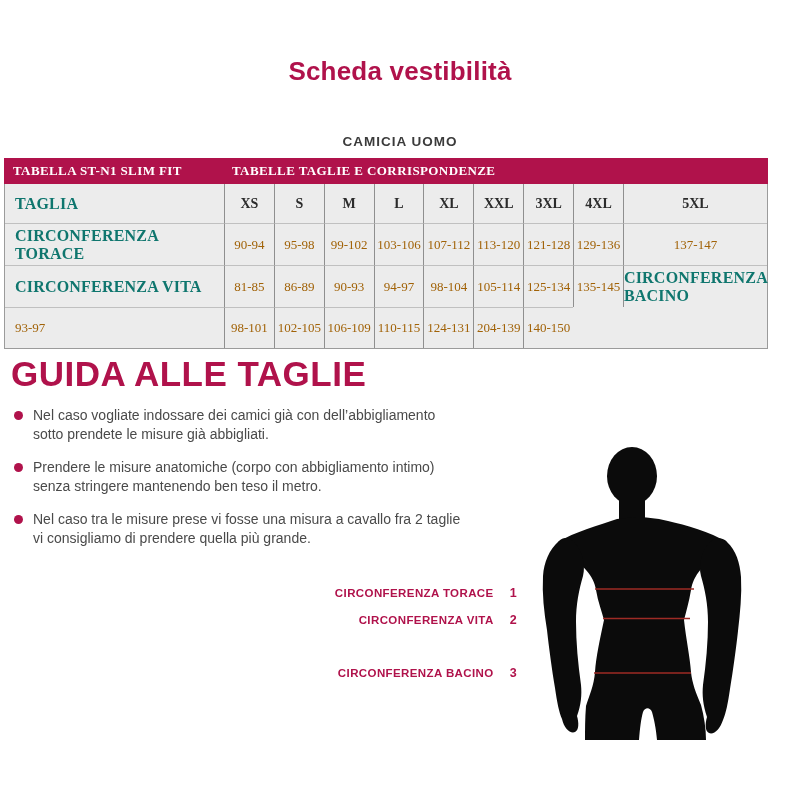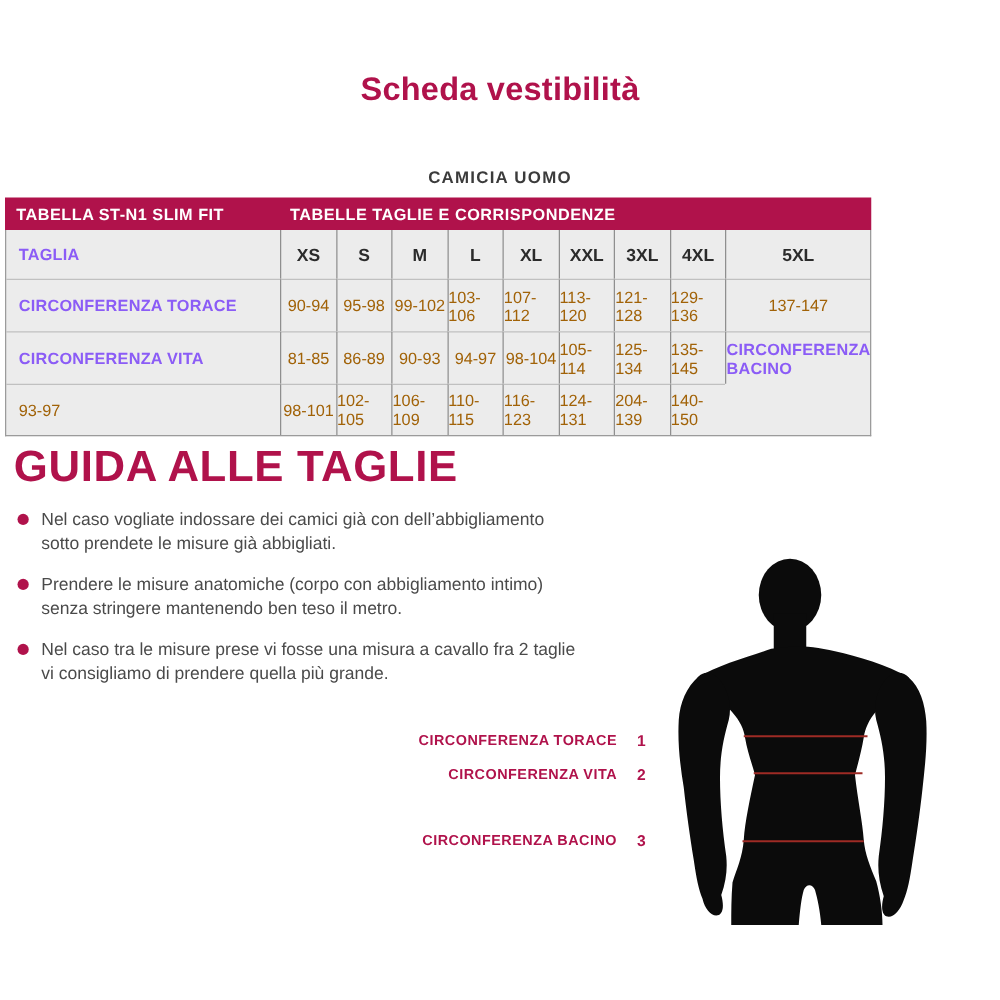--- a/index.html
+++ b/index.html
@@ -10,21 +10,21 @@
   
   .main-title{
     position:absolute;top:56px;left:0;width:100%;text-align:center;
     font-size:26px;font-weight:700;color:#b0124b;letter-spacing:.2px;
   }
   .subtitle{
     position:absolute;top:134px;left:0;width:100%;text-align:center;
     font-size:13.5px;font-weight:700;color:#3b3b3b;letter-spacing:1px;
   }
   
-  .size-table{position:absolute;left:4px;top:158px;width:693px;}
+  .size-table{position:absolute;left:4px;top:158px;width:764px;font-family:Liberation Serif, serif;}
   .st-header{
     height:26px;background:#b0124b;display:flex;align-items:center;
     color:#ffffff;font-weight:700;font-size:13px;letter-spacing:.4px;
   }
   .st-header .hleft{width:210px;padding-left:9px;flex:0 0 auto;}
   .st-header .hright{margin-left:9px;}
   .st-grid{
     display:grid;
     grid-template-columns:219px repeat(9,1fr);
     grid-template-rows:39px 42px 42px 41px;
@@ -32,21 +32,21 @@
     border:1px solid #9b9b9b;border-top:none;
     box-sizing:border-box;
   }
   .st-grid>div{
     display:flex;align-items:center;justify-content:center;
     border-left:1px solid #8f8f8f;border-top:1px solid #c0c0c0;
     font-size:13px;color:#a16207;box-sizing:border-box;
   }
   .st-grid>div:nth-child(10n+1){border-left:none;justify-content:flex-start;padding-left:10px;}
   .st-grid>div:nth-child(-n+10){border-top:none;}
-  .st-grid .rowlab{font-weight:700;color:#8b5cf6;font-size:13px;letter-spacing:.2px;}
+  .st-grid .rowlab{font-weight:700;color:#0f766e;font-size:16px;letter-spacing:.2px;}
   .st-grid .sizehead{font-weight:700;color:#2b2b2b;font-size:14px;}
   
   .guide-heading{
     position:absolute;left:11px;top:354px;
     font-size:35px;font-weight:700;color:#b0124b;letter-spacing:.5px;
   }
   .bullets{position:absolute;left:14px;top:406px;width:490px;list-style:none;margin:0;padding:0;}
   .bullets li{display:flex;margin-bottom:14px;}
   .bullet-dot{
     flex:0 0 auto;width:9px;height:9px;border-radius:50%;
@@ -113,21 +113,20 @@
       <div>105-114</div>
       <div>125-134</div>
       <div>135-145</div>
 
       <div class="rowlab">CIRCONFERENZA BACINO</div>
       <div>93-97</div>
       <div>98-101</div>
       <div>102-105</div>
       <div>106-109</div>
       <div>110-115</div>
-      <div>116-123</div>
       <div>124-131</div>
       <div>204-139</div>
       <div>140-150</div>
     </div>
   </div>
 
   <div class="guide-heading">GUIDA ALLE TAGLIE</div>
 
   <ul class="bullets">
     <li>

